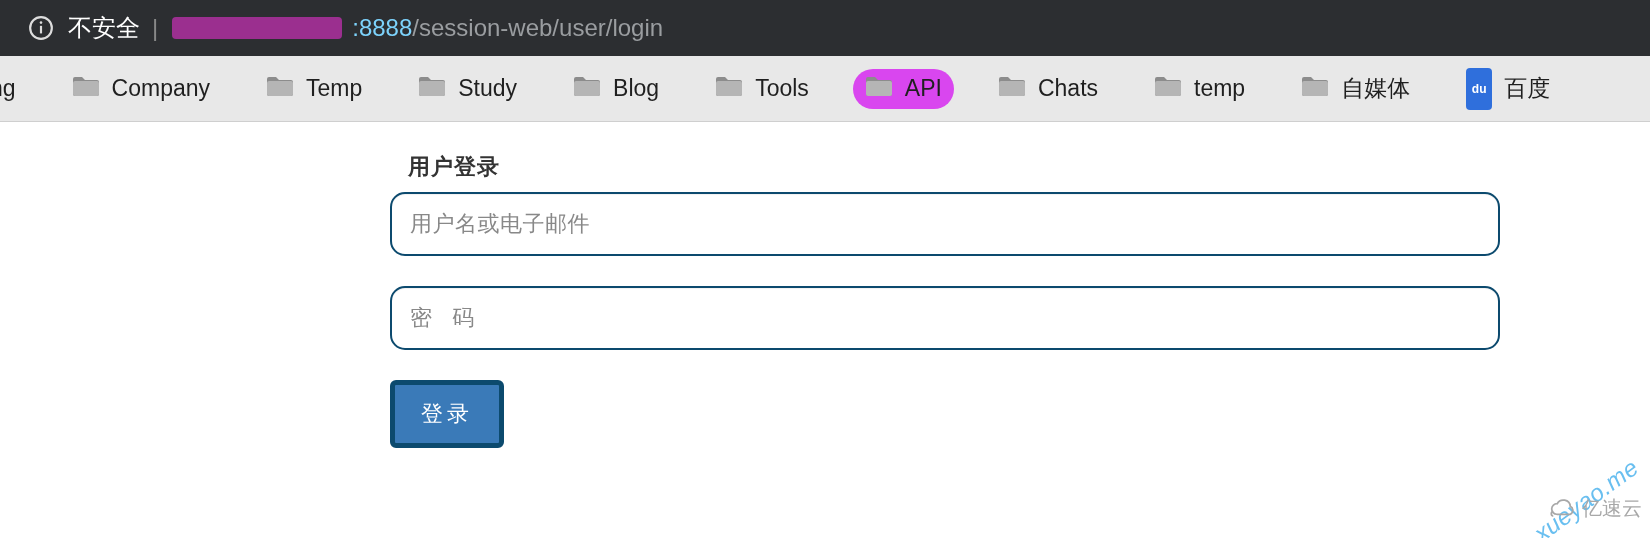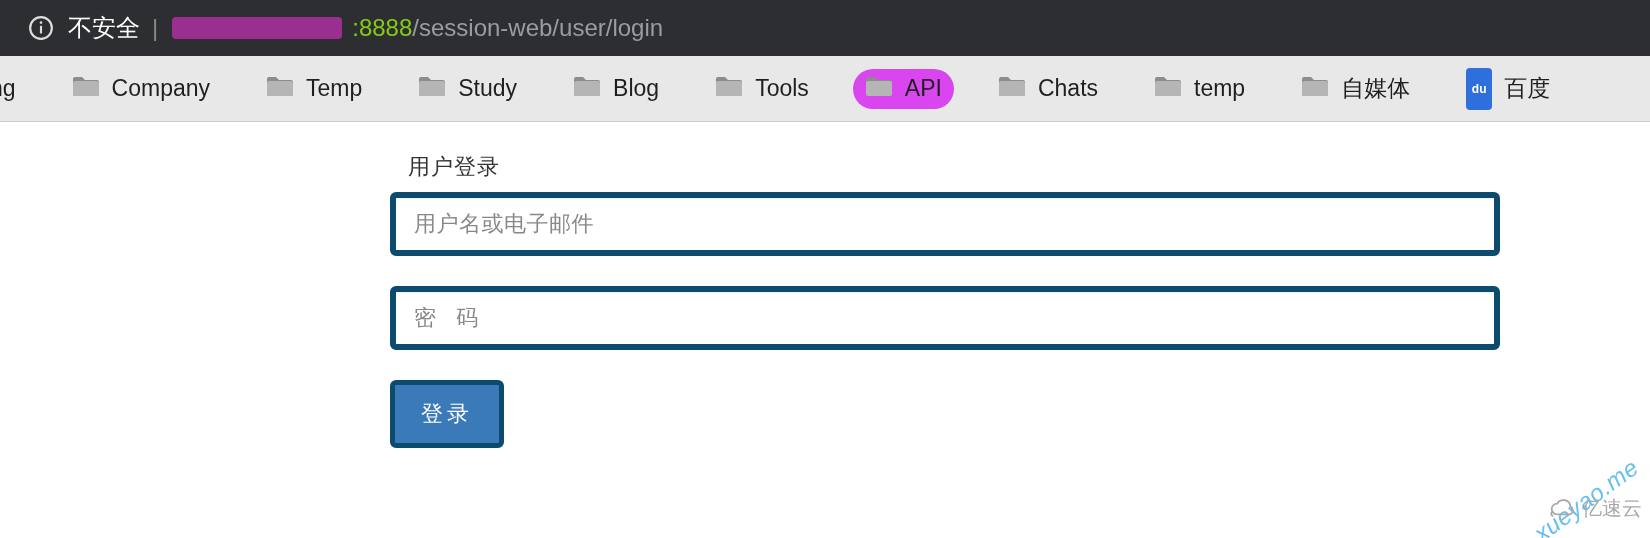--- a/index.html
+++ b/index.html
@@ -38,21 +38,21 @@
   .addr-warn { color: #fff; font-weight: 400; }
   .addr-sep { color: #888; margin: 0 4px 0 2px; }
   .addr-redact {
     display: inline-block;
     width: 170px;
     height: 22px;
     background: #9b2f8f;
     border-radius: 4px;
     vertical-align: middle;
   }
-  .addr-port { color: #84cc16; }
+  .addr-port { color: #7dd3fc; }
   .addr-path { color: #9a9da0; }
 
   
   .bookmarks-bar {
     background: #e8e8e8;
     height: 66px;
     display: flex;
     align-items: center;
     padding: 0 8px 0 0;
     gap: 32px;
@@ -90,33 +90,33 @@
     padding: 30px 0 0 0;
     background: #fff;
   }
   .login-form {
     width: 1110px;
     margin-left: 390px;
   }
   .form-title {
     font-size: 22px;
     color: #333;
-    font-weight: 400;
+    font-weight: 700;
     margin-left: 18px;
     margin-bottom: 10px;
     letter-spacing: 1px;
   }
   .text-input {
     width: 100%;
     height: 64px;
     font-size: 22px;
     color: #555;
     background: #fff;
-    border: 6px solid #0c4a6e;
-    border-radius: 6px;
+    border: 2px solid #0c4a6e;
+    border-radius: 15px;
     padding: 0 18px;
     margin-bottom: 30px;
     outline: none;
     letter-spacing: 0.5px;
     box-shadow: inset 0 1px 1px rgba(0,0,0,0.06);
   }
   .text-input::placeholder { color: #888; }
   .submit-btn {
     background: #3a7ab8;
     color: #fff;

